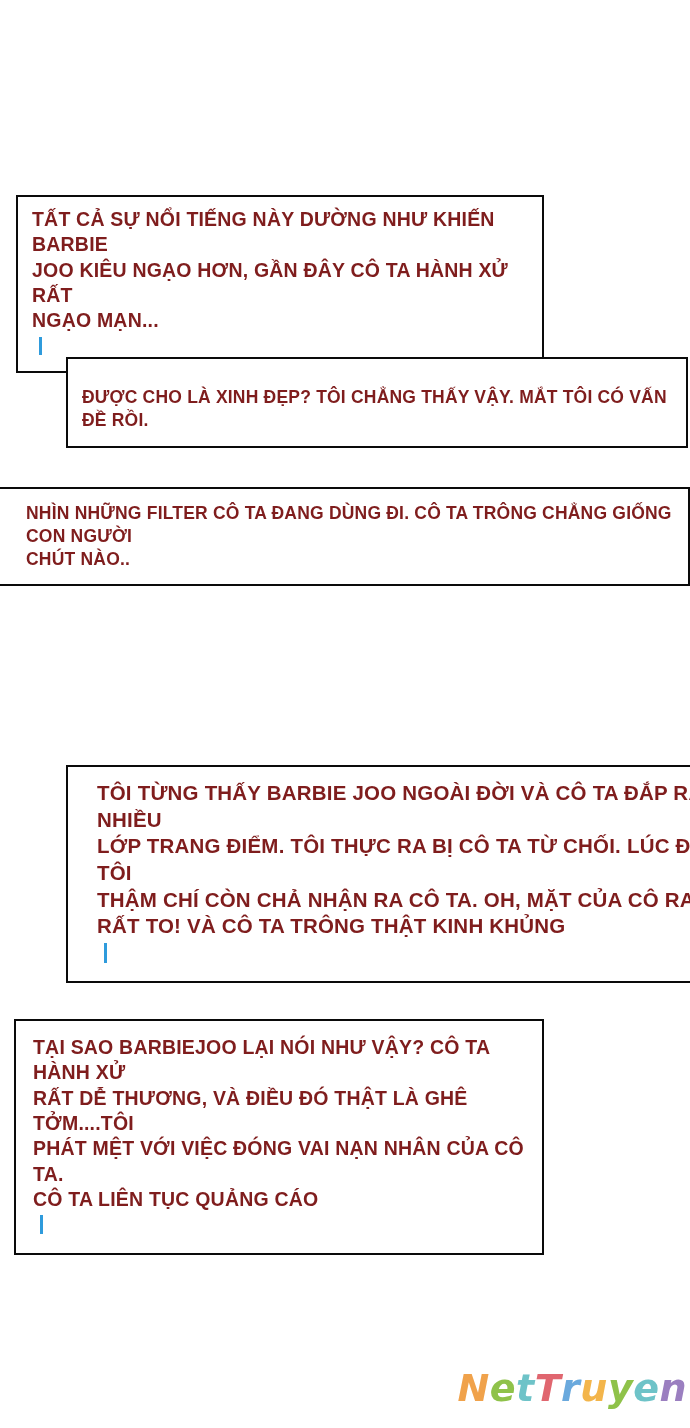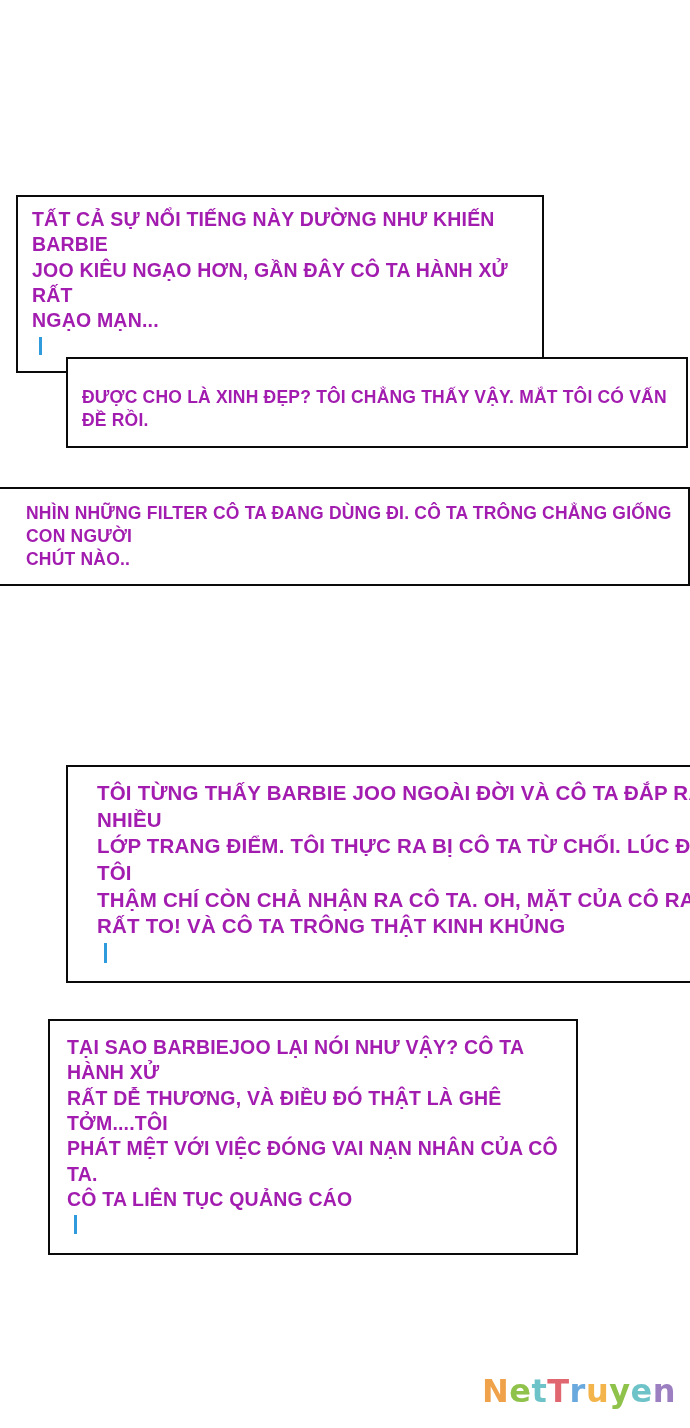--- a/index.html
+++ b/index.html
@@ -17,21 +17,21 @@
   .page {
     position: absolute;
     inset: 0;
     background: #ffffff;
   }
   .bubble {
     position: absolute;
     box-sizing: border-box;
     border: 2px solid #0a0a0a;
     background: #ffffff;
-    color: #a21caf;
+    color: #7f1d1d;
     font-weight: 700;
     letter-spacing: 0.2px;
     text-transform: uppercase;
     line-height: 1.30;
     padding: 10px 14px 12px 14px;
   }
   .bubble .txt {
     display: block;
     white-space: pre-line;
   }
@@ -62,33 +62,33 @@
   }
   #bubble-4 {
     left: 66px;  top: 765px;  width: 676px;
     font-size: 20.5px;
     padding: 13px 12px 15px 29px;
   }
   #bubble-5 {
     left: 14px;  top: 1019px;  width: 530px;
     font-size: 19.5px;
     padding: 14px 12px 15px 17px;
-    margin-left: 34px;
   }
 
   
   .watermark {
     position: absolute;
-    right: 14px;
+    right: 3px;
     bottom: 18px;
-    font-size: 32px;
+    font-size: 38px;
     font-weight: 700;
     letter-spacing: 0.5px;
     font-family: "DejaVu Sans", sans-serif;
     white-space: nowrap;
+    font-style: italic;
   }
   .watermark span { display: inline-block; }
   .wm-n  { color: #f0a24b; }
   .wm-e  { color: #8fc24a; }
   .wm-t1 { color: #6ec3c8; }
   .wm-t2 { color: #e0666f; }
   .wm-r  { color: #6aa9dd; }
   .wm-u  { color: #f3b54b; }
   .wm-y1 { color: #8fc24a; }
   .wm-e2 { color: #6ec3c8; }

